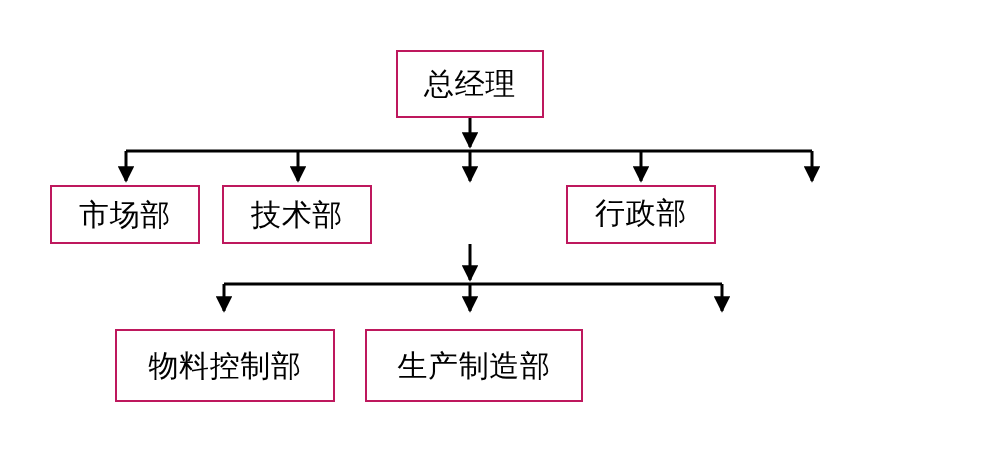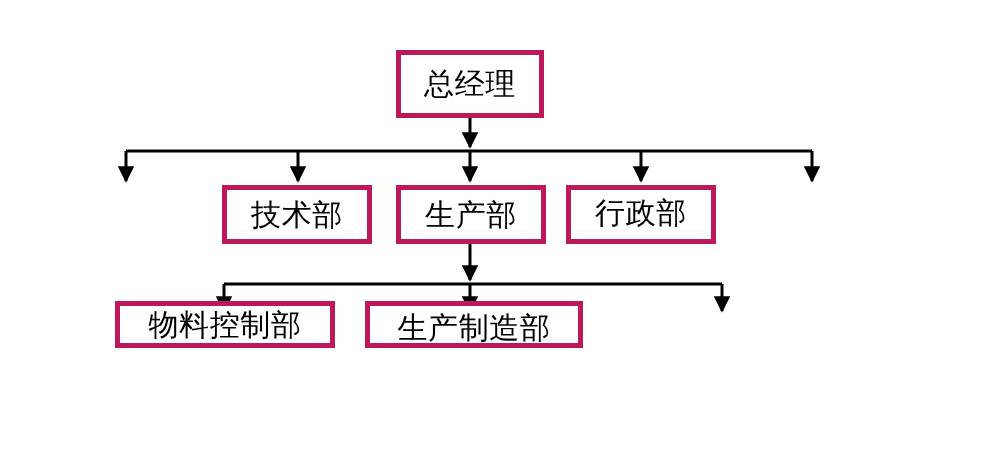--- a/index.html
+++ b/index.html
@@ -21,21 +21,21 @@
   .svg-layer {
     position: absolute;
     left: 0;
     top: 0;
     width: 1000px;
     height: 450px;
   }
   .node {
     position: absolute;
     box-sizing: border-box;
-    border: 5px solid #be185d;
+    border: 2px solid #be185d;
     background: #ffffff;
     display: flex;
     align-items: center;
     justify-content: center;
     color: #000000;
     line-height: 1;
     white-space: nowrap;
   }
   .node-label {
     display: block;
@@ -56,26 +56,26 @@
     width: 150px;
     font-size: 30px;
   }
   .lvl2.c0 { left: 50px; }
   .lvl2.c1 { left: 222px; }
   .lvl2.c2 { left: 396px; }
   .lvl2.c3 { left: 566px; font-family: Liberation Mono, monospace; }
   .lvl2.c4 { left: 738px; }
   
   .lvl3 {
-    top: 301px;
-    height: 47px;
+    top: 329px;
+    height: 73px;
     font-size: 30px;
   }
   .lvl3.d0 { left: 115px; width: 220px; }
-  .lvl3.d1 { left: 365px; width: 218px; align-items: flex-end; }
+  .lvl3.d1 { left: 365px; width: 218px; }
   .lvl3.d2 { left: 612px; width: 221px; }
 </style>
 </head>
 <body>
 
 <div id="org-chart">
 
   <svg class="svg-layer" viewBox="0 0 1000 450" xmlns="http://www.w3.org/2000/svg">
     <defs>
       <marker id="arrow" viewBox="0 0 10 10" refX="9" refY="5" markerWidth="5.5" markerHeight="5.5" orient="auto-start-reverse">
@@ -99,25 +99,25 @@
 
     <line x1="224" y1="284" x2="224" y2="311" stroke="#000000" stroke-width="3" marker-end="url(#arrow)"></line>
     <line x1="470" y1="284" x2="470" y2="311" stroke="#000000" stroke-width="3" marker-end="url(#arrow)"></line>
     <line x1="722" y1="284" x2="722" y2="311" stroke="#000000" stroke-width="3" marker-end="url(#arrow)"></line>
   </svg>
 
   <div class="node lvl1">
     <span class="node-label">总经理</span>
   </div>
 
+  <div class="node lvl2 c0">
+    <span class="node-label">市场部</span>
+  </div>
   <div class="node lvl2 c1">
     <span class="node-label">技术部</span>
-  </div>
-  <div class="node lvl2 c2">
-    <span class="node-label">生产部</span>
   </div>
   <div class="node lvl2 c3">
     <span class="node-label">行政部</span>
   </div>
 
   <div class="node lvl3 d0">
     <span class="node-label">物料控制部</span>
   </div>
   <div class="node lvl3 d1">
     <span class="node-label">生产制造部</span>

